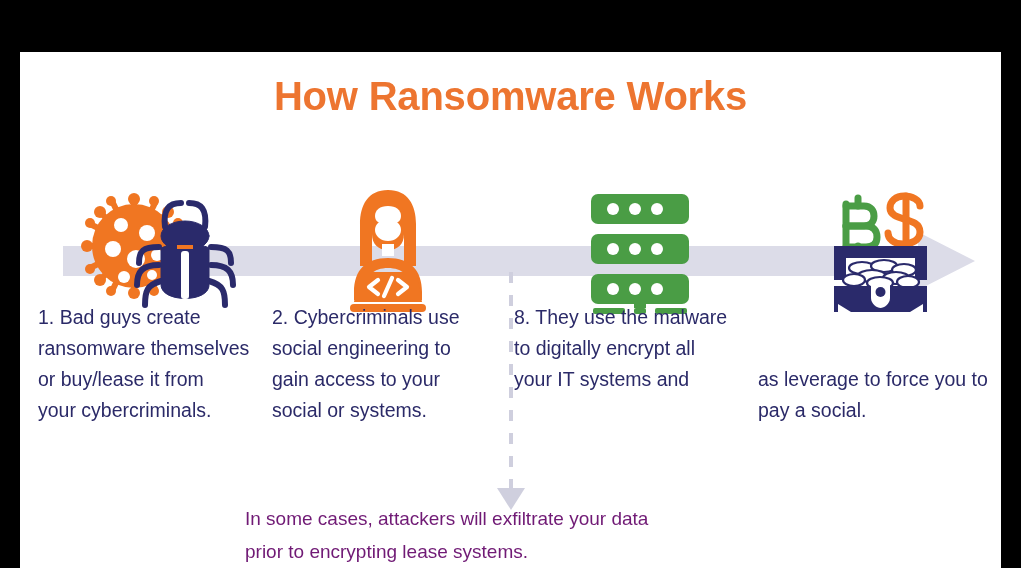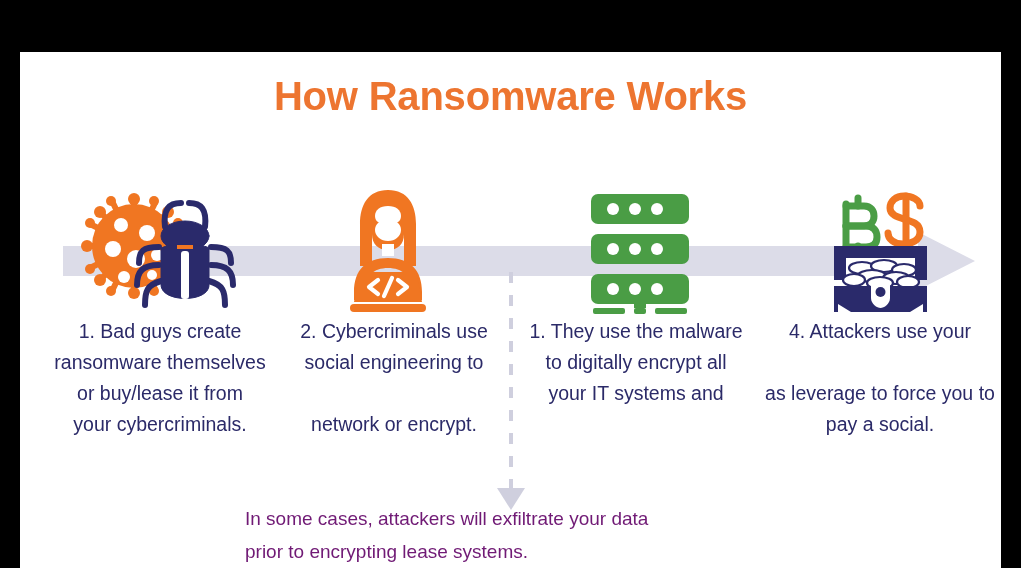--- a/index.html
+++ b/index.html
@@ -71,23 +71,22 @@
   }
   .icon-cell svg { display: block; }
   #icon-1 { left: 22px; }
   #icon-2 { left: 248px; }
   #icon-3 { left: 500px; }
   #icon-4 { left: 740px; }
 
   
   .step-text {
     position: absolute;
-    top: 264px;
+    top: 250px;
     width: 244px;
-    text-align: center;
     color: #2B2A68;
     font-size: 19.5px;
     line-height: 31px;
     font-family: "Liberation Sans", sans-serif;
   }
   #step-1 { left: 18px; }
   #step-2 { left: 252px; }
   #step-3 { left: 494px; }
   #step-4 { left: 738px; }
 
@@ -321,32 +320,32 @@
     <div class="step-text" id="step-1">
       <span>1. Bad guys create</span><br>
       <span>ransomware themselves</span><br>
       <span>or buy/lease it from</span><br>
       <span>your cybercriminals.</span>
     </div>
 
     <div class="step-text" id="step-2">
       <span>2. Cybercriminals use</span><br>
       <span>social engineering to</span><br>
-      <br>
-      <span>network or encrypt.</span>
+      <span>gain access to your</span><br>
+      <span>social or systems.</span>
     </div>
 
     <div class="step-text" id="step-3">
-      <span>1. They use the malware</span><br>
+      <span>8. They use the malware</span><br>
       <span>to digitally encrypt all</span><br>
       <span>your IT systems and</span><br>
     </div>
 
     <div class="step-text" id="step-4">
-      <span>4. Attackers use your</span><br>
+      <br>
       <br>
       <span>as leverage to force you to</span><br>
       <span>pay a social.</span>
     </div>
 
     <div id="bottom-note">
       <span class="note-line">In some cases, attackers will exfiltrate your data</span>
       <span class="note-line">prior to encrypting lease systems.</span>
     </div>
 

